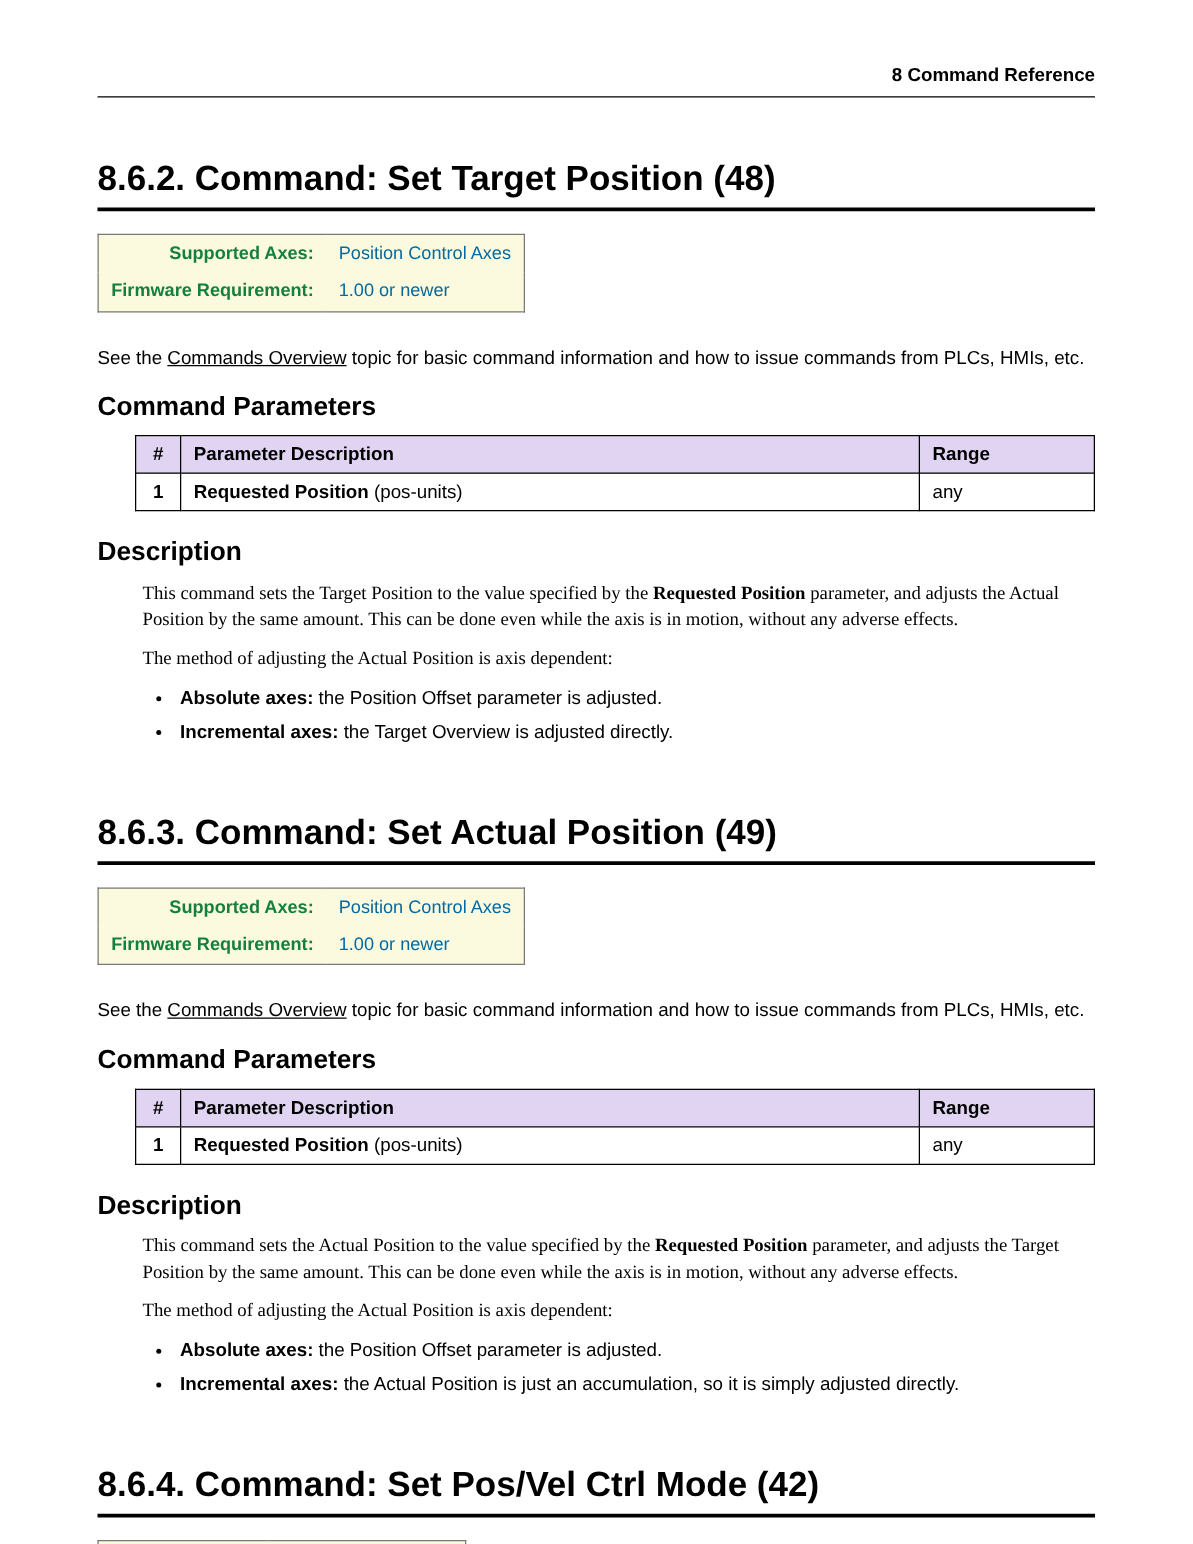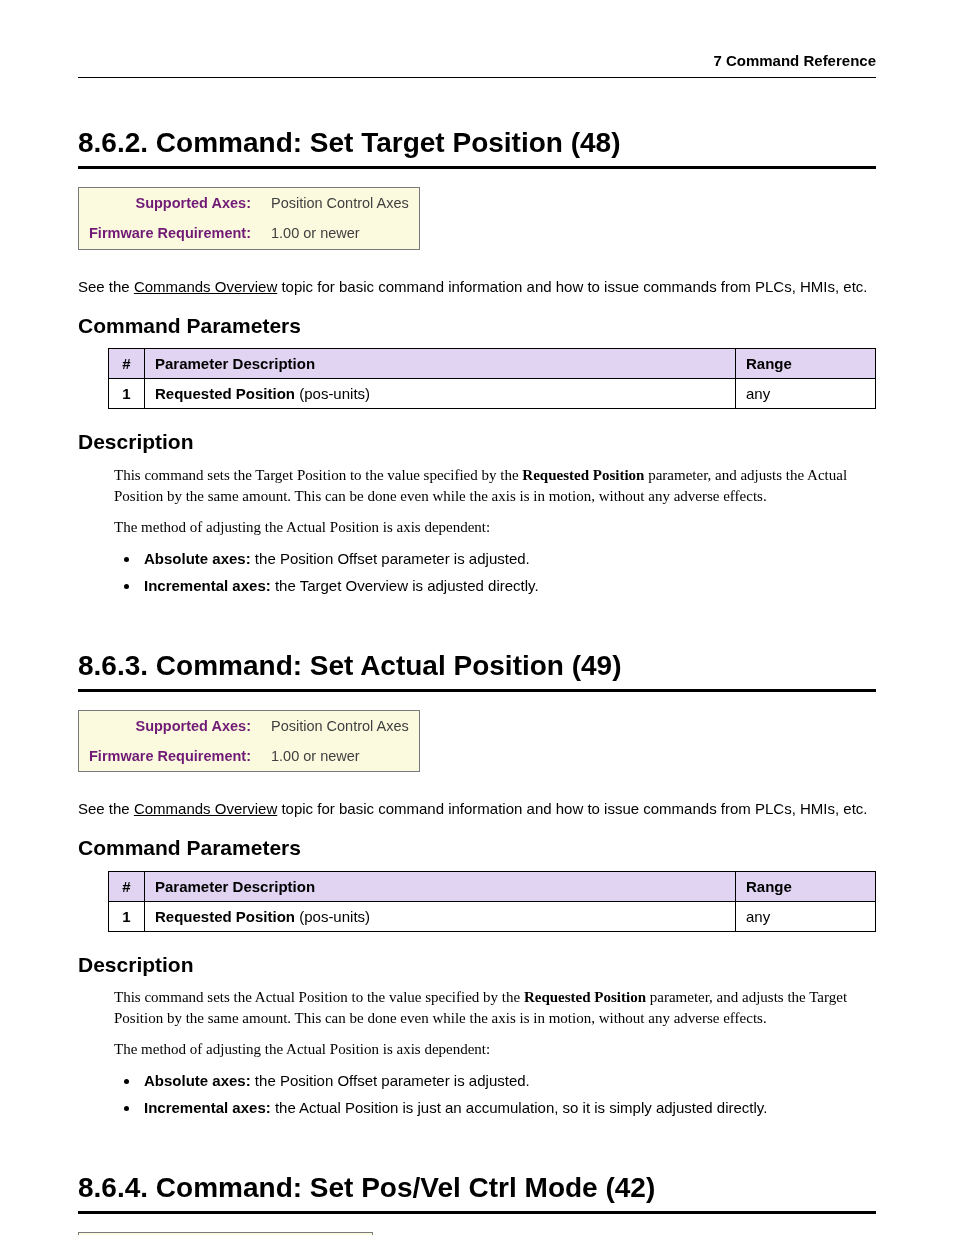--- a/index.html
+++ b/index.html
@@ -34,27 +34,27 @@
     border: 1px solid #7a7a7a;
     border-collapse: collapse;
     margin-bottom: 26px;
     background: #fbfadf;
     font-size: 14.5px;
   }
   .info-box td {
     padding: 5px 10px 5px 10px;
   }
   .info-label {
-    color: #701a75;
+    color: #15803d;
     font-weight: bold;
     text-align: right;
     white-space: nowrap;
   }
   .info-val {
-    color: #404040;
+    color: #0369a1;
     text-align: left;
     padding-right: 14px;
   }
   p.body {
     margin: 0 0 14px 0;
     font-size: 15px;
   }
   .link { text-decoration: underline; }
   h3.sub {
     font-size: 21px;
@@ -84,21 +84,21 @@
     list-style: disc;
     margin-left: 26px;
     margin-bottom: 10px;
   }
   ul.bullets li { margin-bottom: 6px; font-size: 15px; padding-left: 4px;}
 </style>
 </head>
 <body>
 
 <div class="header-line">
-  <span>7  Command Reference</span>
+  <span>8  Command Reference</span>
 </div>
 
 <h2 class="section-title">8.6.2. Command: Set Target Position (48)</h2>
 
 <table class="info-box">
   <tbody>
       <tr>
     <td class="info-label">Supported Axes:</td>
     <td class="info-val">Position Control Axes</td>
   </tr>

